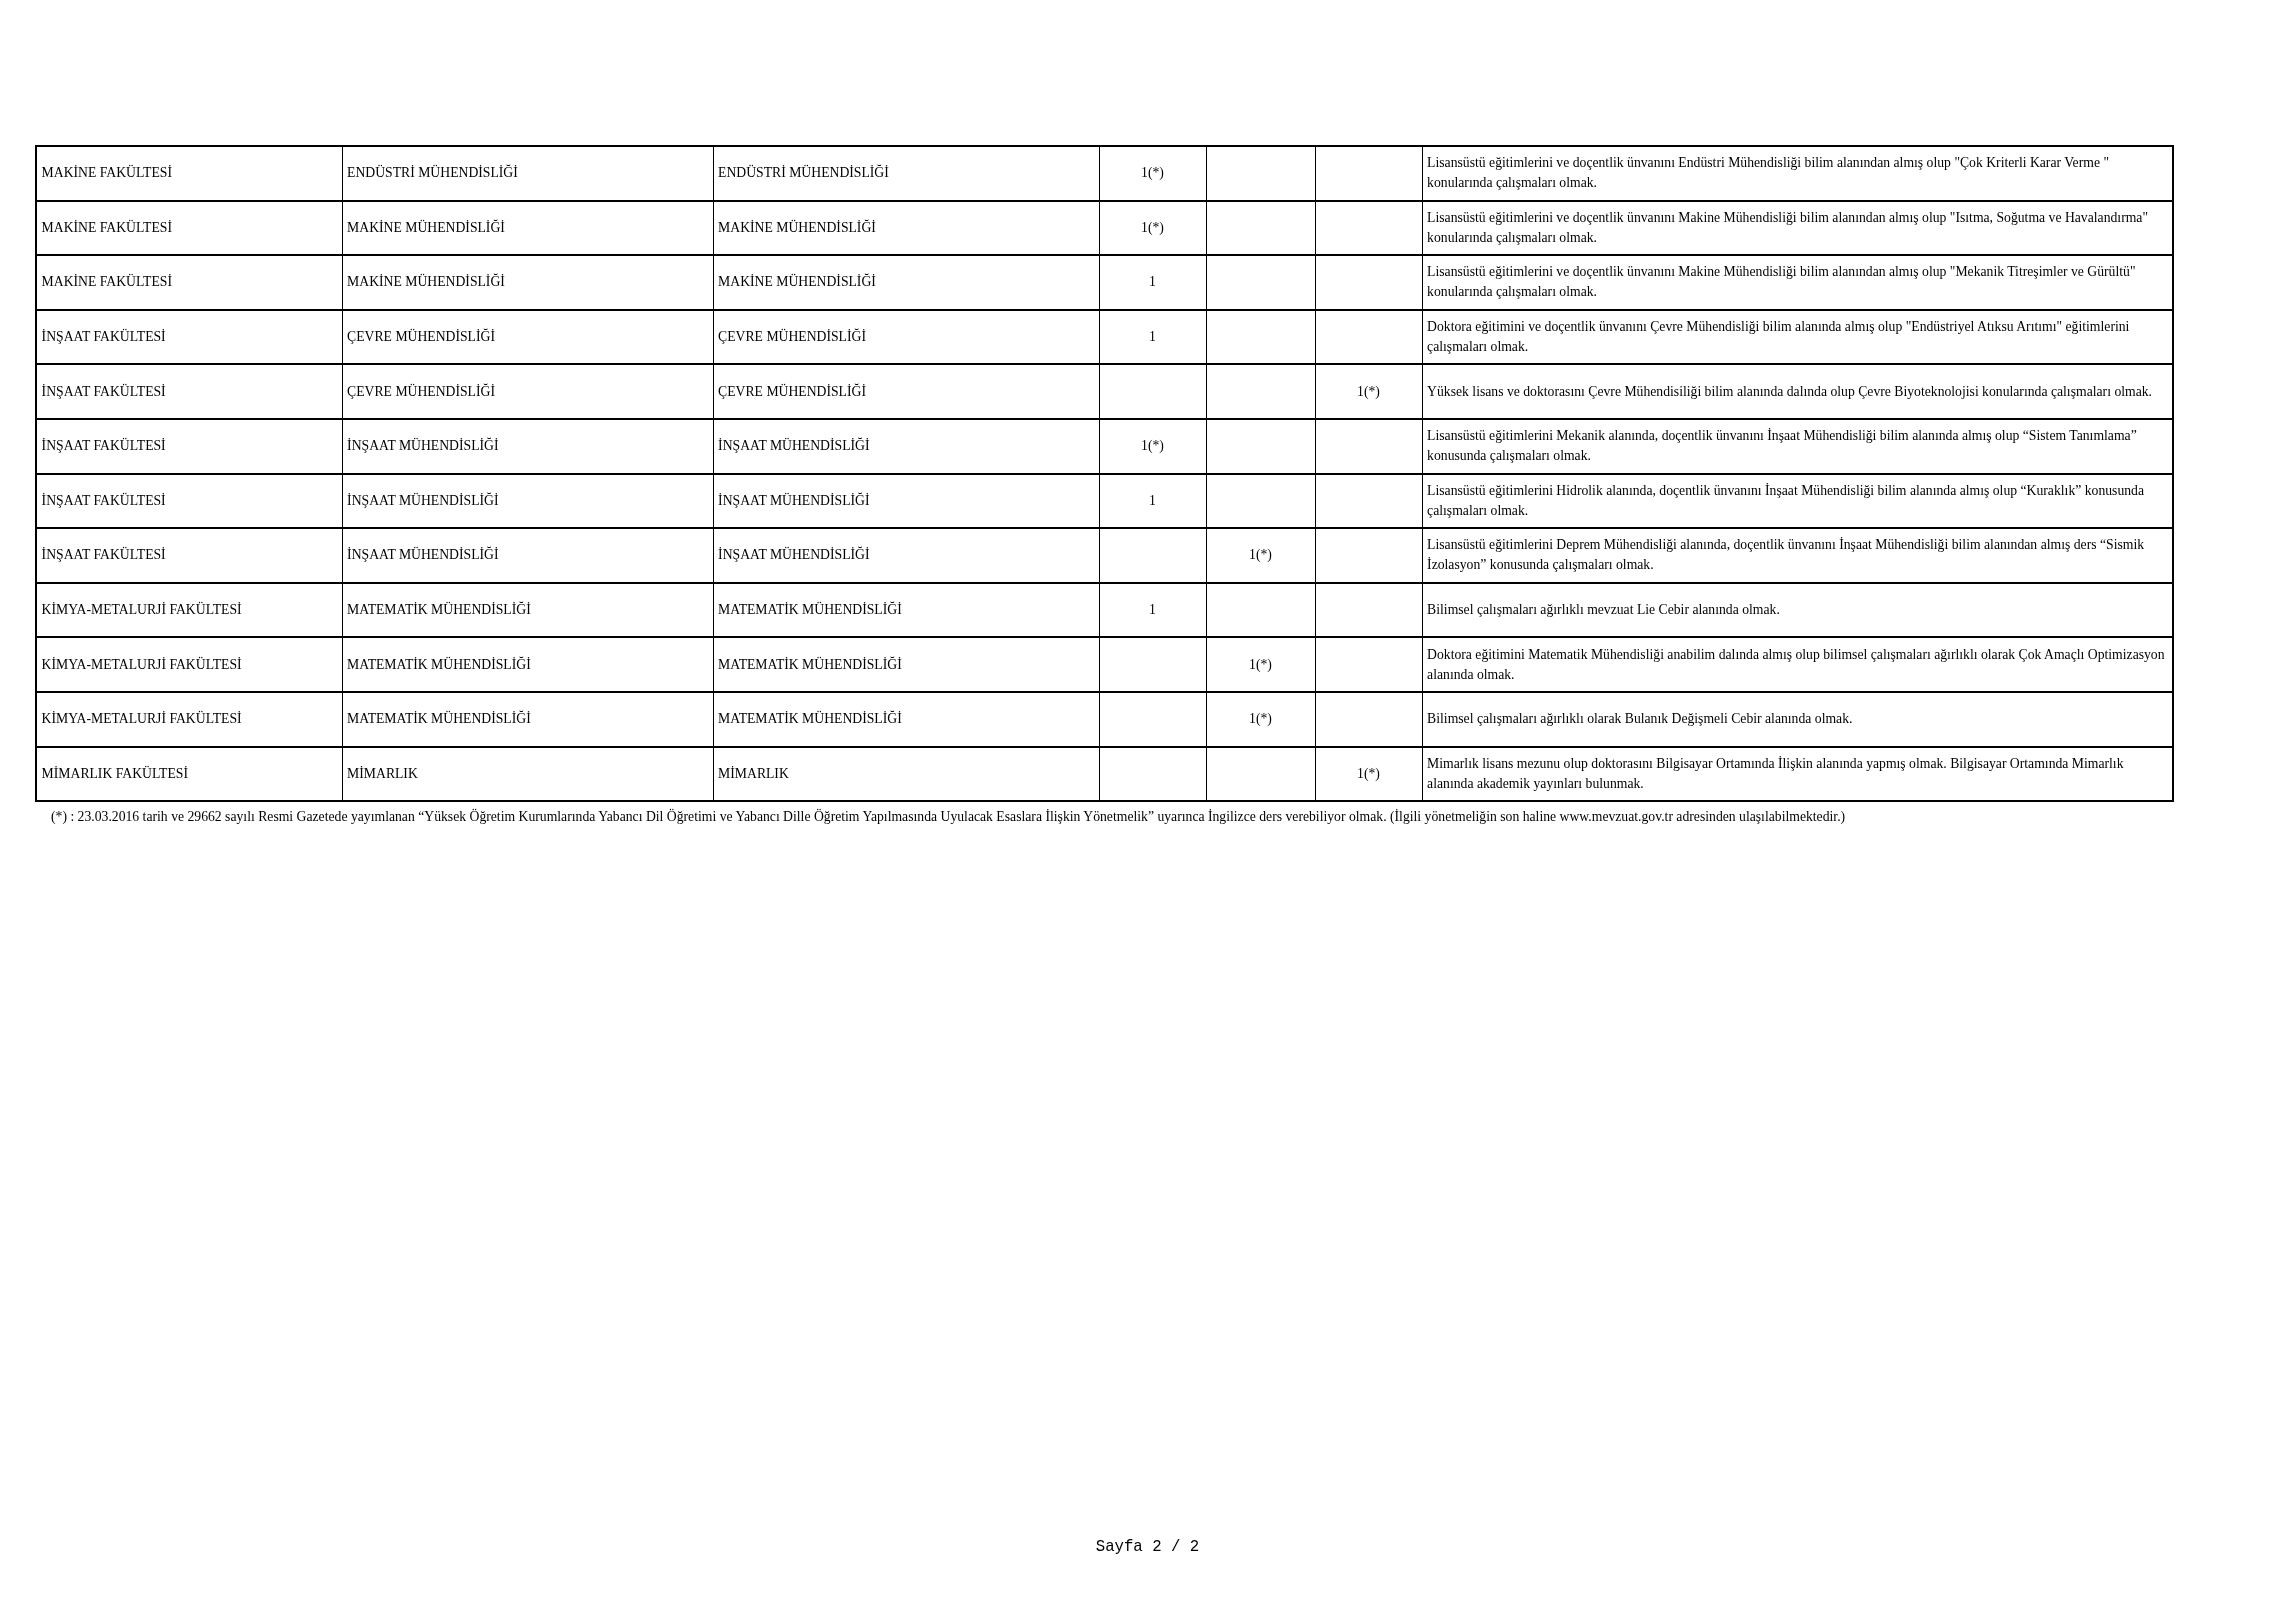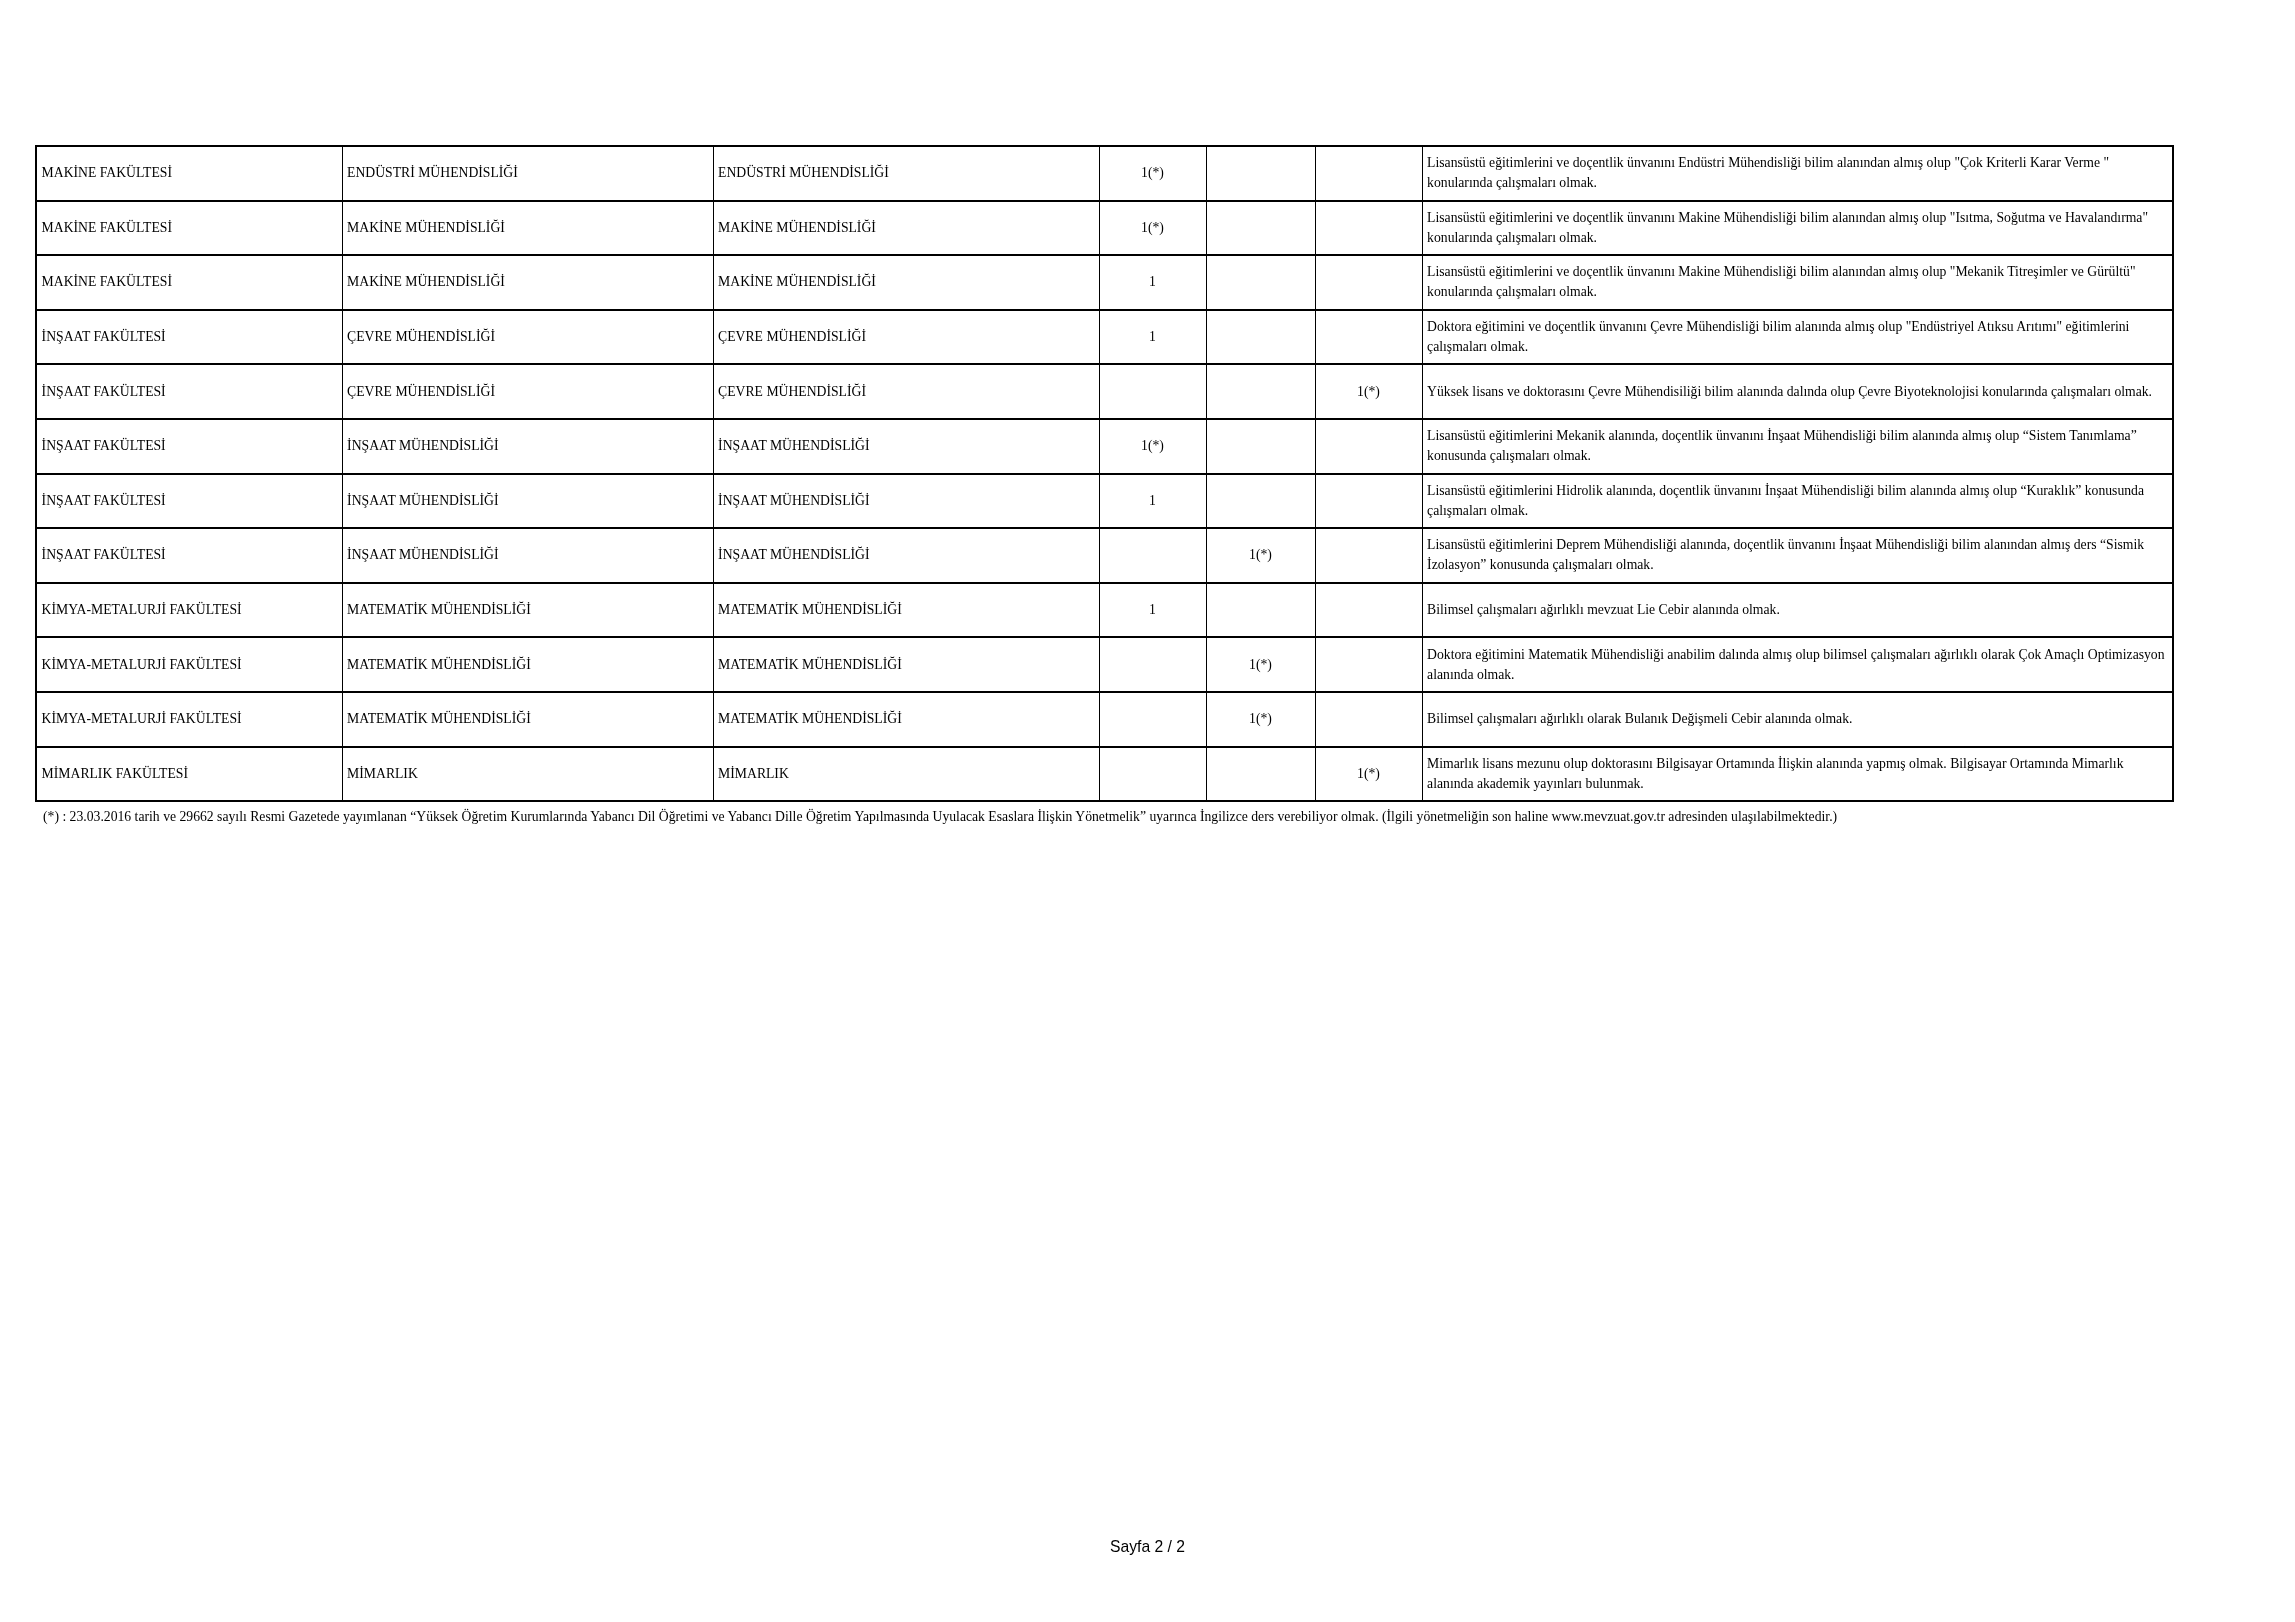--- a/index.html
+++ b/index.html
@@ -32,32 +32,32 @@
     vertical-align: middle;
     padding: 1.3px 3.9px 1.3px 4.6px;
     overflow: hidden;
   }
   table.positions td.num {
     text-align: center;
     padding: 1.3px 1.3px;
   }
   .footnote {
     position: absolute;
-    left: 43px;
+    left: 51px;
     top: 809px;
     font-size: 13.7px;
     white-space: nowrap;
   }
   .pagenum {
     position: absolute;
     left: 0;
     top: 1538px;
     width: 2295px;
     text-align: center;
-    font-family: Liberation Sans, sans-serif;
+    font-family: Liberation Mono, monospace;
     font-size: 15.7px;
   }
 </style>
 </head>
 <body>
 
 <table class="positions">
   <colgroup>
     <col style="width:306px">
     <col style="width:371px">

